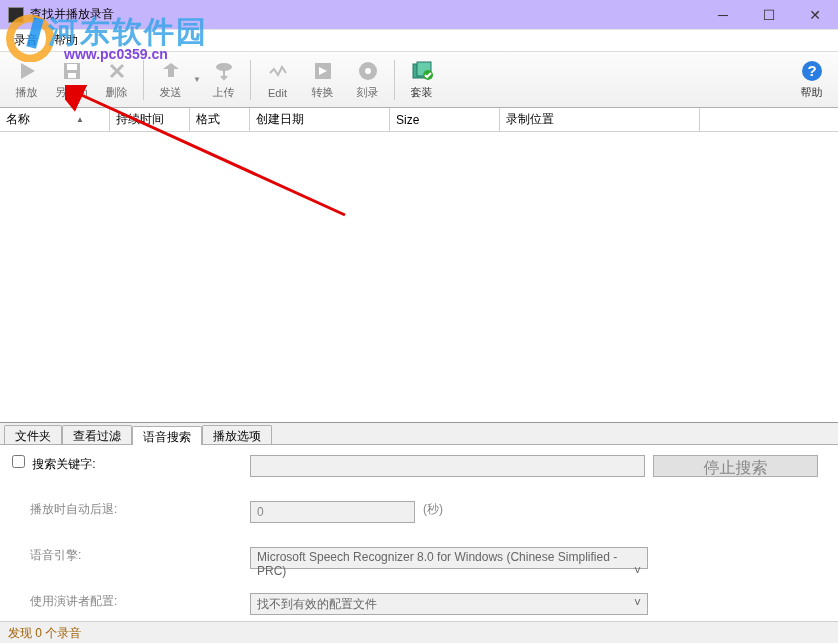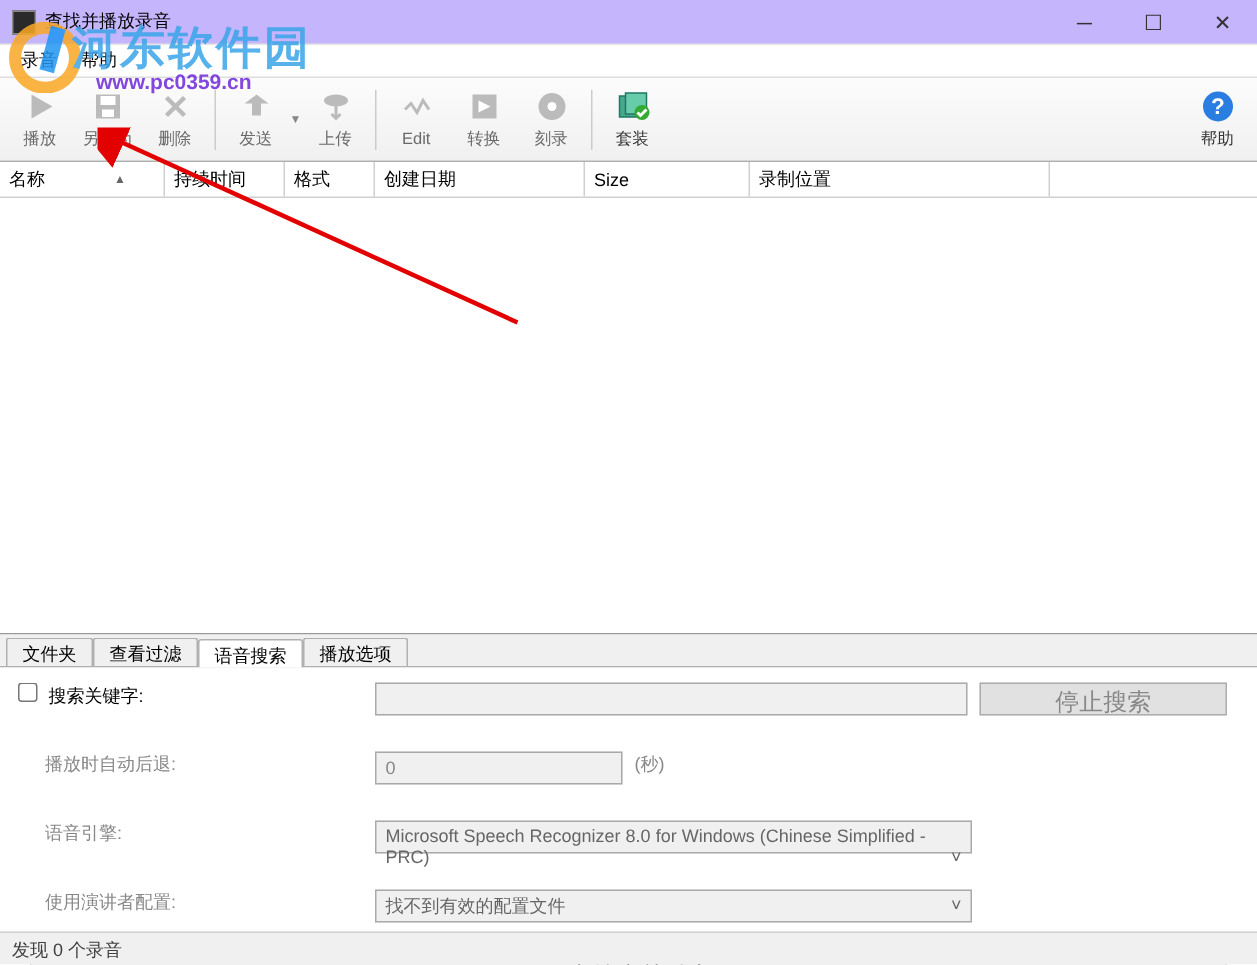--- a/index.html
+++ b/index.html
@@ -47,21 +47,21 @@
 .row input[type=checkbox] { margin-right: 4px; }
 .txt { border: 1px solid #aaa; height: 22px; padding: 2px 6px; font-size: 12px; background: #fff; }
 .txt[disabled] { background: #f0f0f0; color: #888; }
 .sel { border: 1px solid #aaa; height: 22px; padding: 2px 6px; font-size: 12px; background: #f0f0f0; color: #666; width: 398px; }
 .btn { border: 1px solid #adadad; background: #e1e1e1; height: 22px; padding: 2px 12px; font-size: 16px; cursor: pointer; }
 .btn[disabled] { color: #888; }
 .btn-wide { width: 798px; text-align: center; display: block; margin: 4px auto 0; height: 24px; line-height: 20px; }
 .suffix { color: #888; font-size: 12px; }
 
 
-.statusbar { position: absolute; bottom: 0; left: 0; right: 0; height: 22px; border-top: 1px solid #d0d0d0; background: #f0f0f0; font-size: 12px; padding: 3px 8px; color: #404040; }
+.statusbar { position: absolute; bottom: 0; left: 0; right: 0; height: 22px; border-top: 1px solid #d0d0d0; background: #f0f0f0; font-size: 12px; padding: 3px 8px; color: #a16207; }
 
 
 .watermark { position: absolute; top: 8px; left: 2px; pointer-events: none; opacity: 0.85; }
 .wm-txt { font-size: 30px; font-weight: bold; color: #3aa4e8; letter-spacing: 2px; }
 .wm-url { font-size: 14px; color: #6d28d9; font-weight: bold; }
 
 
 .arrow { position: absolute; top: 85px; left: 65px; width: 300px; height: 140px; pointer-events: none; }
 
 

